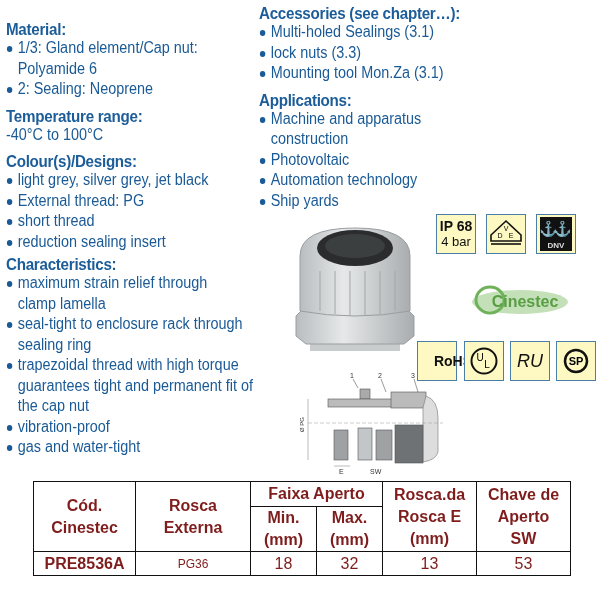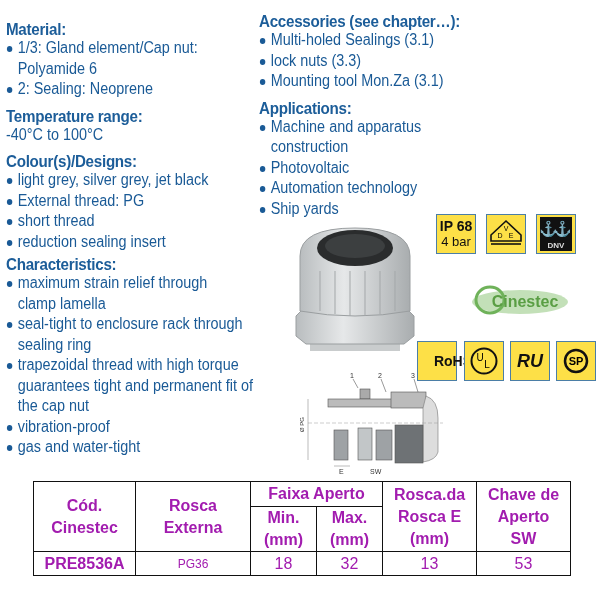--- a/index.html
+++ b/index.html
@@ -4,24 +4,24 @@
 <style>
   html, body { margin:0; padding:0; background:#ffffff; }
   body { width:600px; height:600px; position:relative; overflow:hidden; font-family:"Liberation Sans", sans-serif; color:#1a5a96; }
   .col { position:absolute; }
   .h { font-weight:bold; font-size:16.5px; line-height:18px; letter-spacing:-0.3px; transform:scaleX(0.92); transform-origin:left; white-space:nowrap; color:#1c5d99; }
   .li { font-size:16px; line-height:20.5px; white-space:nowrap; transform:scaleX(0.9); transform-origin:left; position:relative; padding-left:13px; }
   .li .b { position:absolute; left:1px; top:8px; width:6px; height:6px; border-radius:50%; background:#1a5a96; }
   .pl { font-size:16px; line-height:20.5px; white-space:nowrap; transform:scaleX(0.9); transform-origin:left; }
   .cont { padding-left:13px; }
   .gap { height:7px; }
-  .badge { position:absolute; width:40px; height:40px; background:#fde047; border:1.5px solid #4b7ea6; box-sizing:border-box; display:flex; align-items:center; justify-content:center; color:#111; }
+  .badge { position:absolute; width:40px; height:40px; background:#fef9c3; border:1.5px solid #4b7ea6; box-sizing:border-box; display:flex; align-items:center; justify-content:center; color:#111; }
   .ip { flex-direction:column; font-size:13px; line-height:15px; }
   .ip b { font-size:14px; }
-  table { position:absolute; left:33px; top:481px; border-collapse:collapse; font-family:"Liberation Sans", sans-serif; color:#a21caf; }
+  table { position:absolute; left:33px; top:481px; border-collapse:collapse; font-family:"Liberation Sans", sans-serif; color:#7f1d1d; }
   td { border:1.5px solid #111; text-align:center; padding:0; font-size:16px; line-height:22px; }
   td.hd { font-weight:bold; }
   .illu { position:absolute; }
 </style>
 </head>
 <body>
 
 <div class="col" style="left:6px; top:20px;">
   <div class="h">Material:</div>
   <div class="li"><span class="b"></span><span>1/3: Gland element/Cap nut:</span></div>
@@ -41,21 +41,21 @@
   <div class="pl cont">clamp lamella</div>
   <div class="li"><span class="b"></span><span>seal-tight to enclosure rack through</span></div>
   <div class="pl cont">sealing ring</div>
   <div class="li"><span class="b"></span><span>trapezoidal thread with high torque</span></div>
   <div class="pl cont">guarantees tight and permanent fit of</div>
   <div class="pl cont">the cap nut</div>
   <div class="li"><span class="b"></span><span>vibration-proof</span></div>
   <div class="li"><span class="b"></span><span>gas and water-tight</span></div>
 </div>
 
-<div class="col" style="left:259px; top:12px;">
+<div class="col" style="left:259px; top:4px;">
   <div class="h">Accessories (see chapter…):</div>
   <div class="li"><span class="b"></span><span>Multi-holed Sealings (3.1)</span></div>
   <div class="li"><span class="b"></span><span>lock nuts (3.3)</span></div>
   <div class="li"><span class="b"></span><span>Mounting tool Mon.Za (3.1)</span></div>
   <div class="gap"></div>
   <div class="h">Applications:</div>
   <div class="li"><span class="b"></span><span>Machine and apparatus</span></div>
   <div class="pl cont">construction</div>
   <div class="li"><span class="b"></span><span>Photovoltaic</span></div>
   <div class="li"><span class="b"></span><span>Automation technology</span></div>
@@ -116,21 +116,21 @@
 </div>
 
 <div class="badge" style="left:417px; top:341px; font-weight:bold; font-size:14px;padding-left:32px;">RoHS</div>
 <div class="badge" style="left:464px; top:341px;">
   <svg width="30" height="30" viewBox="0 0 30 30">
     <circle cx="15" cy="15" r="12.5" fill="none" stroke="#111" stroke-width="2"></circle>
     <text x="11" y="15" font-size="10" text-anchor="middle" font-family="Liberation Sans, sans-serif">U</text>
     <text x="18" y="22" font-size="10" text-anchor="middle" font-family="Liberation Sans, sans-serif">L</text>
   </svg>
 </div>
-<div class="badge" style="left:510px; top:341px; font-weight:bold; font-size:18px; font-style:italic;">RU</div>
+<div class="badge" style="left:510px; top:341px; font-weight:normal; font-size:18px; font-style:italic;">RU</div>
 <div class="badge" style="left:556px; top:341px;text-align:center;">
   <svg width="30" height="30" viewBox="0 0 30 30">
     <circle cx="15" cy="15" r="11" fill="none" stroke="#111" stroke-width="2.5"></circle>
     <text x="15" y="19" font-size="11" font-weight="bold" text-anchor="middle" font-family="Liberation Sans, sans-serif">SP</text>
   </svg>
 </div>
 
 <svg class="illu" style="left:298px; top:370px;" width="150" height="105" viewBox="0 0 150 105">
   <text x="52" y="8" font-size="7" fill="#333">1</text>
   <text x="80" y="8" font-size="7" fill="#333">2</text>

